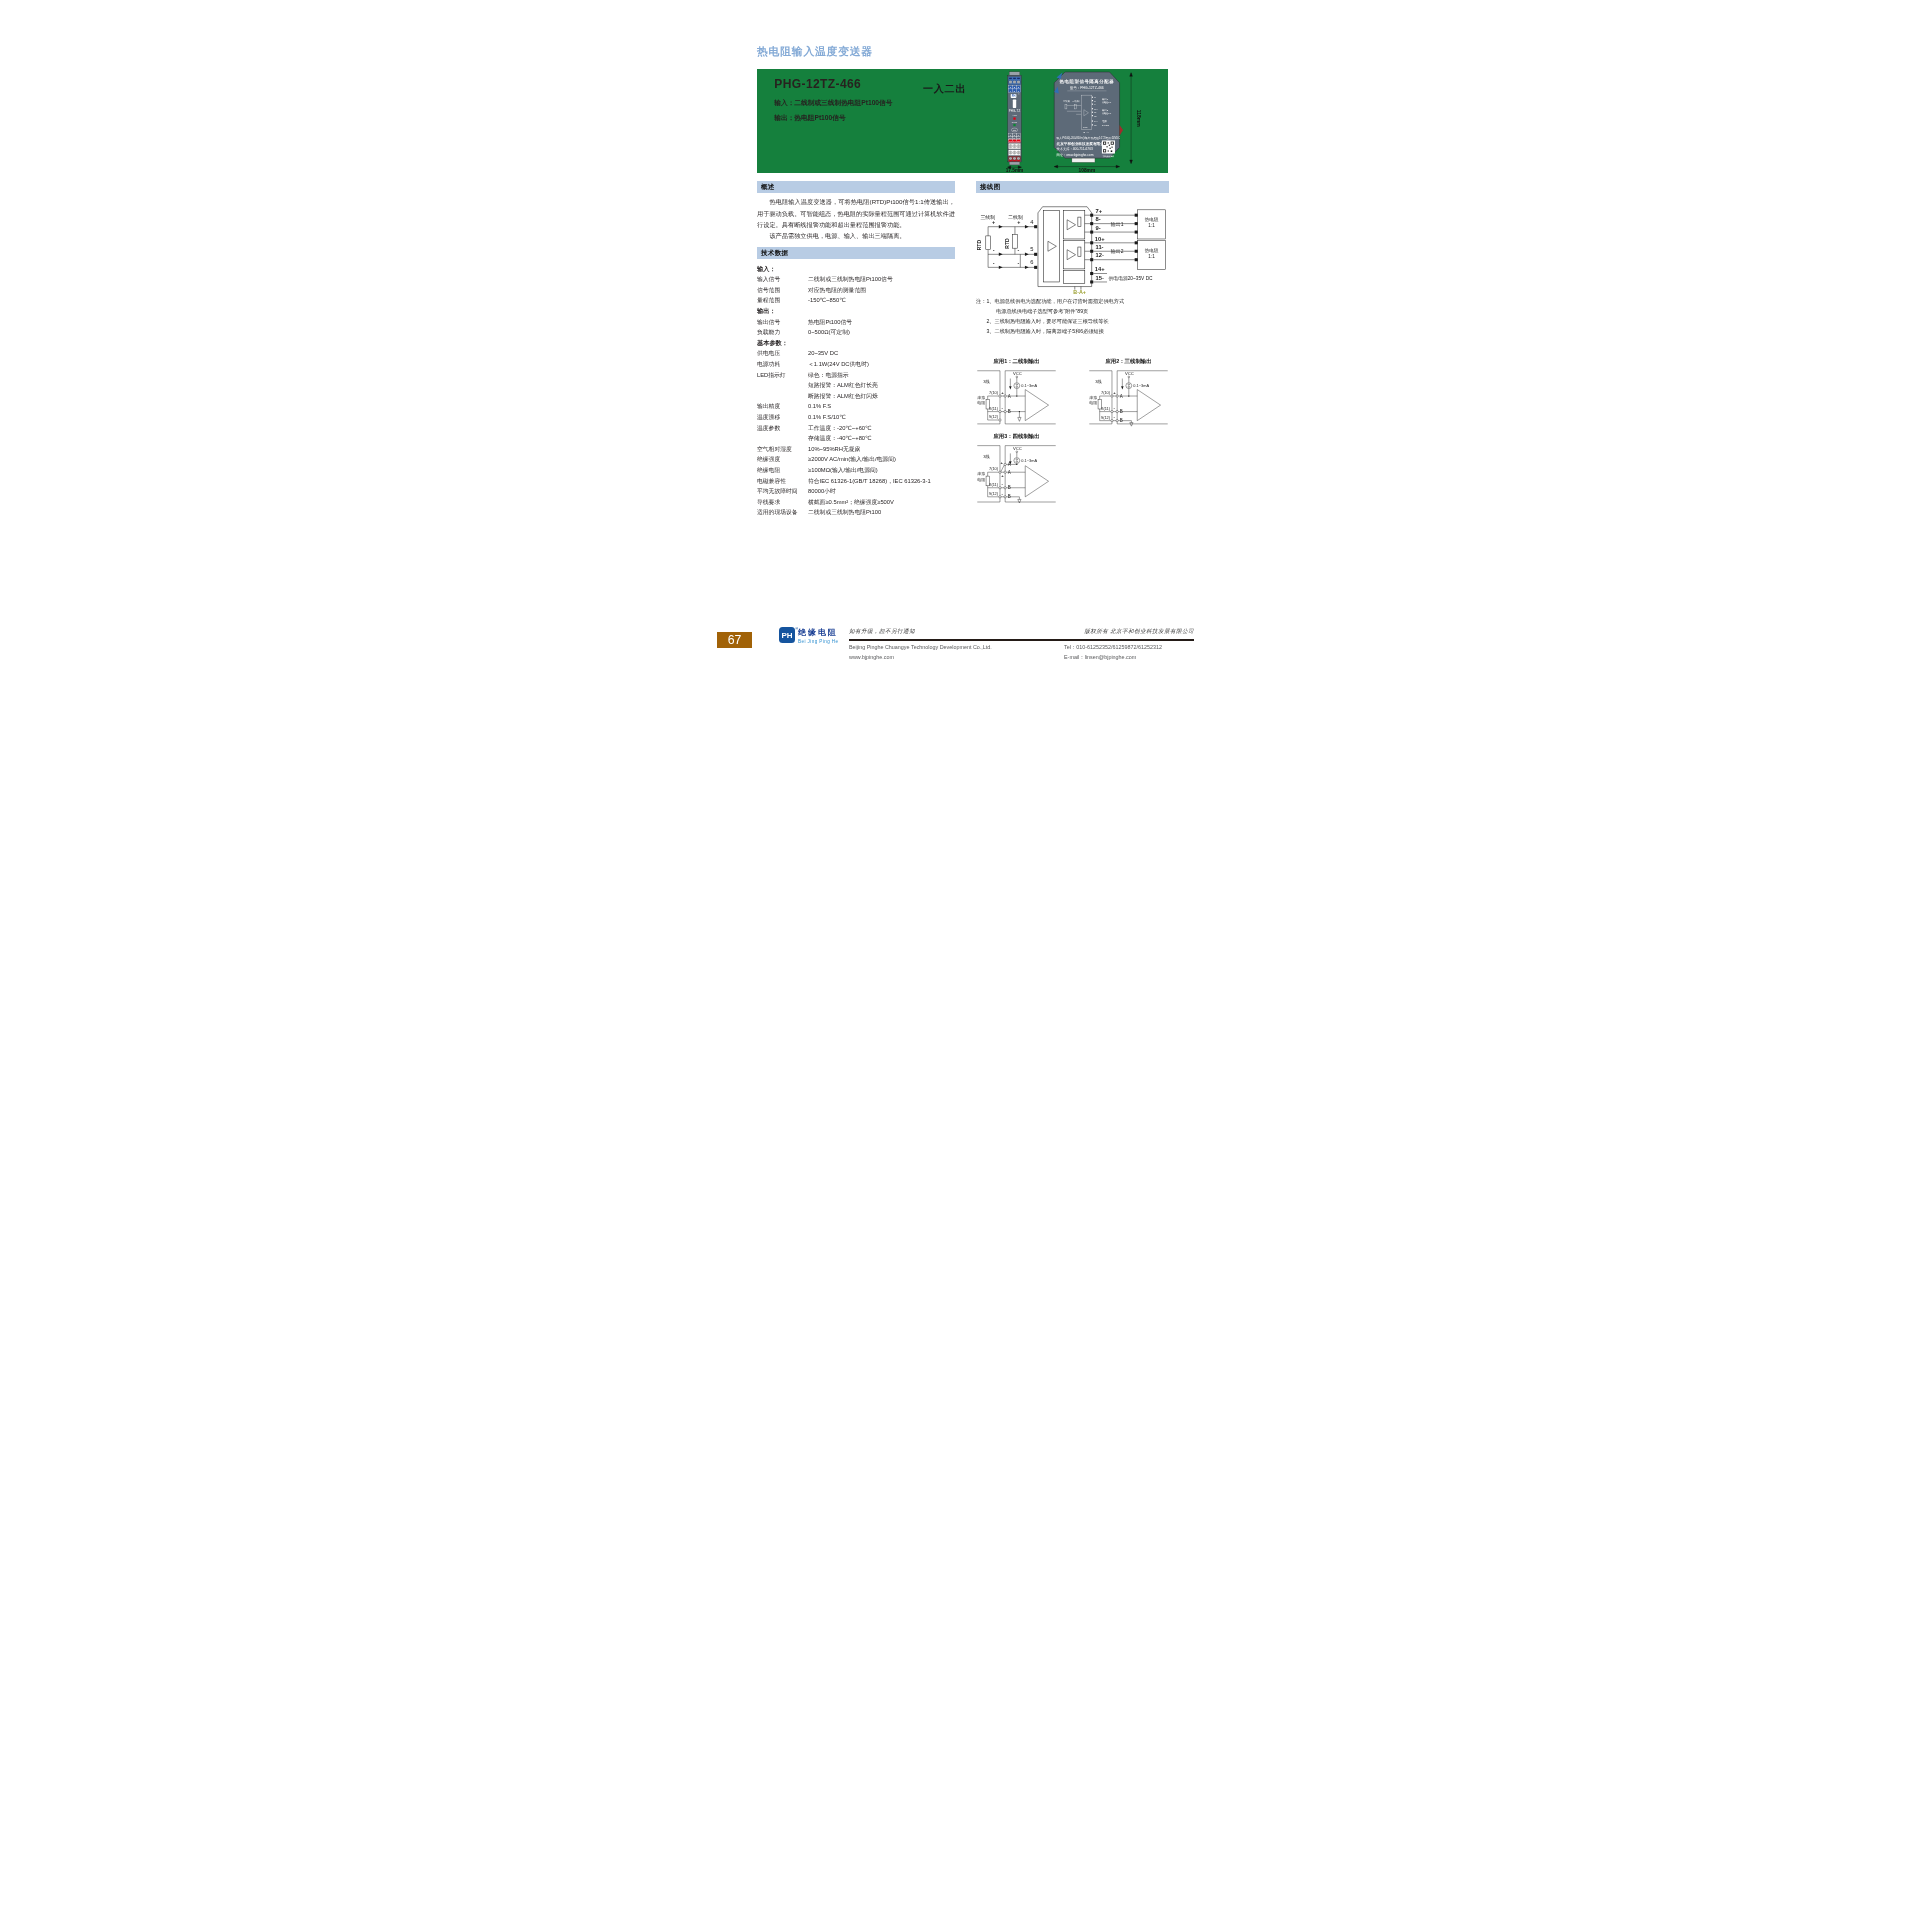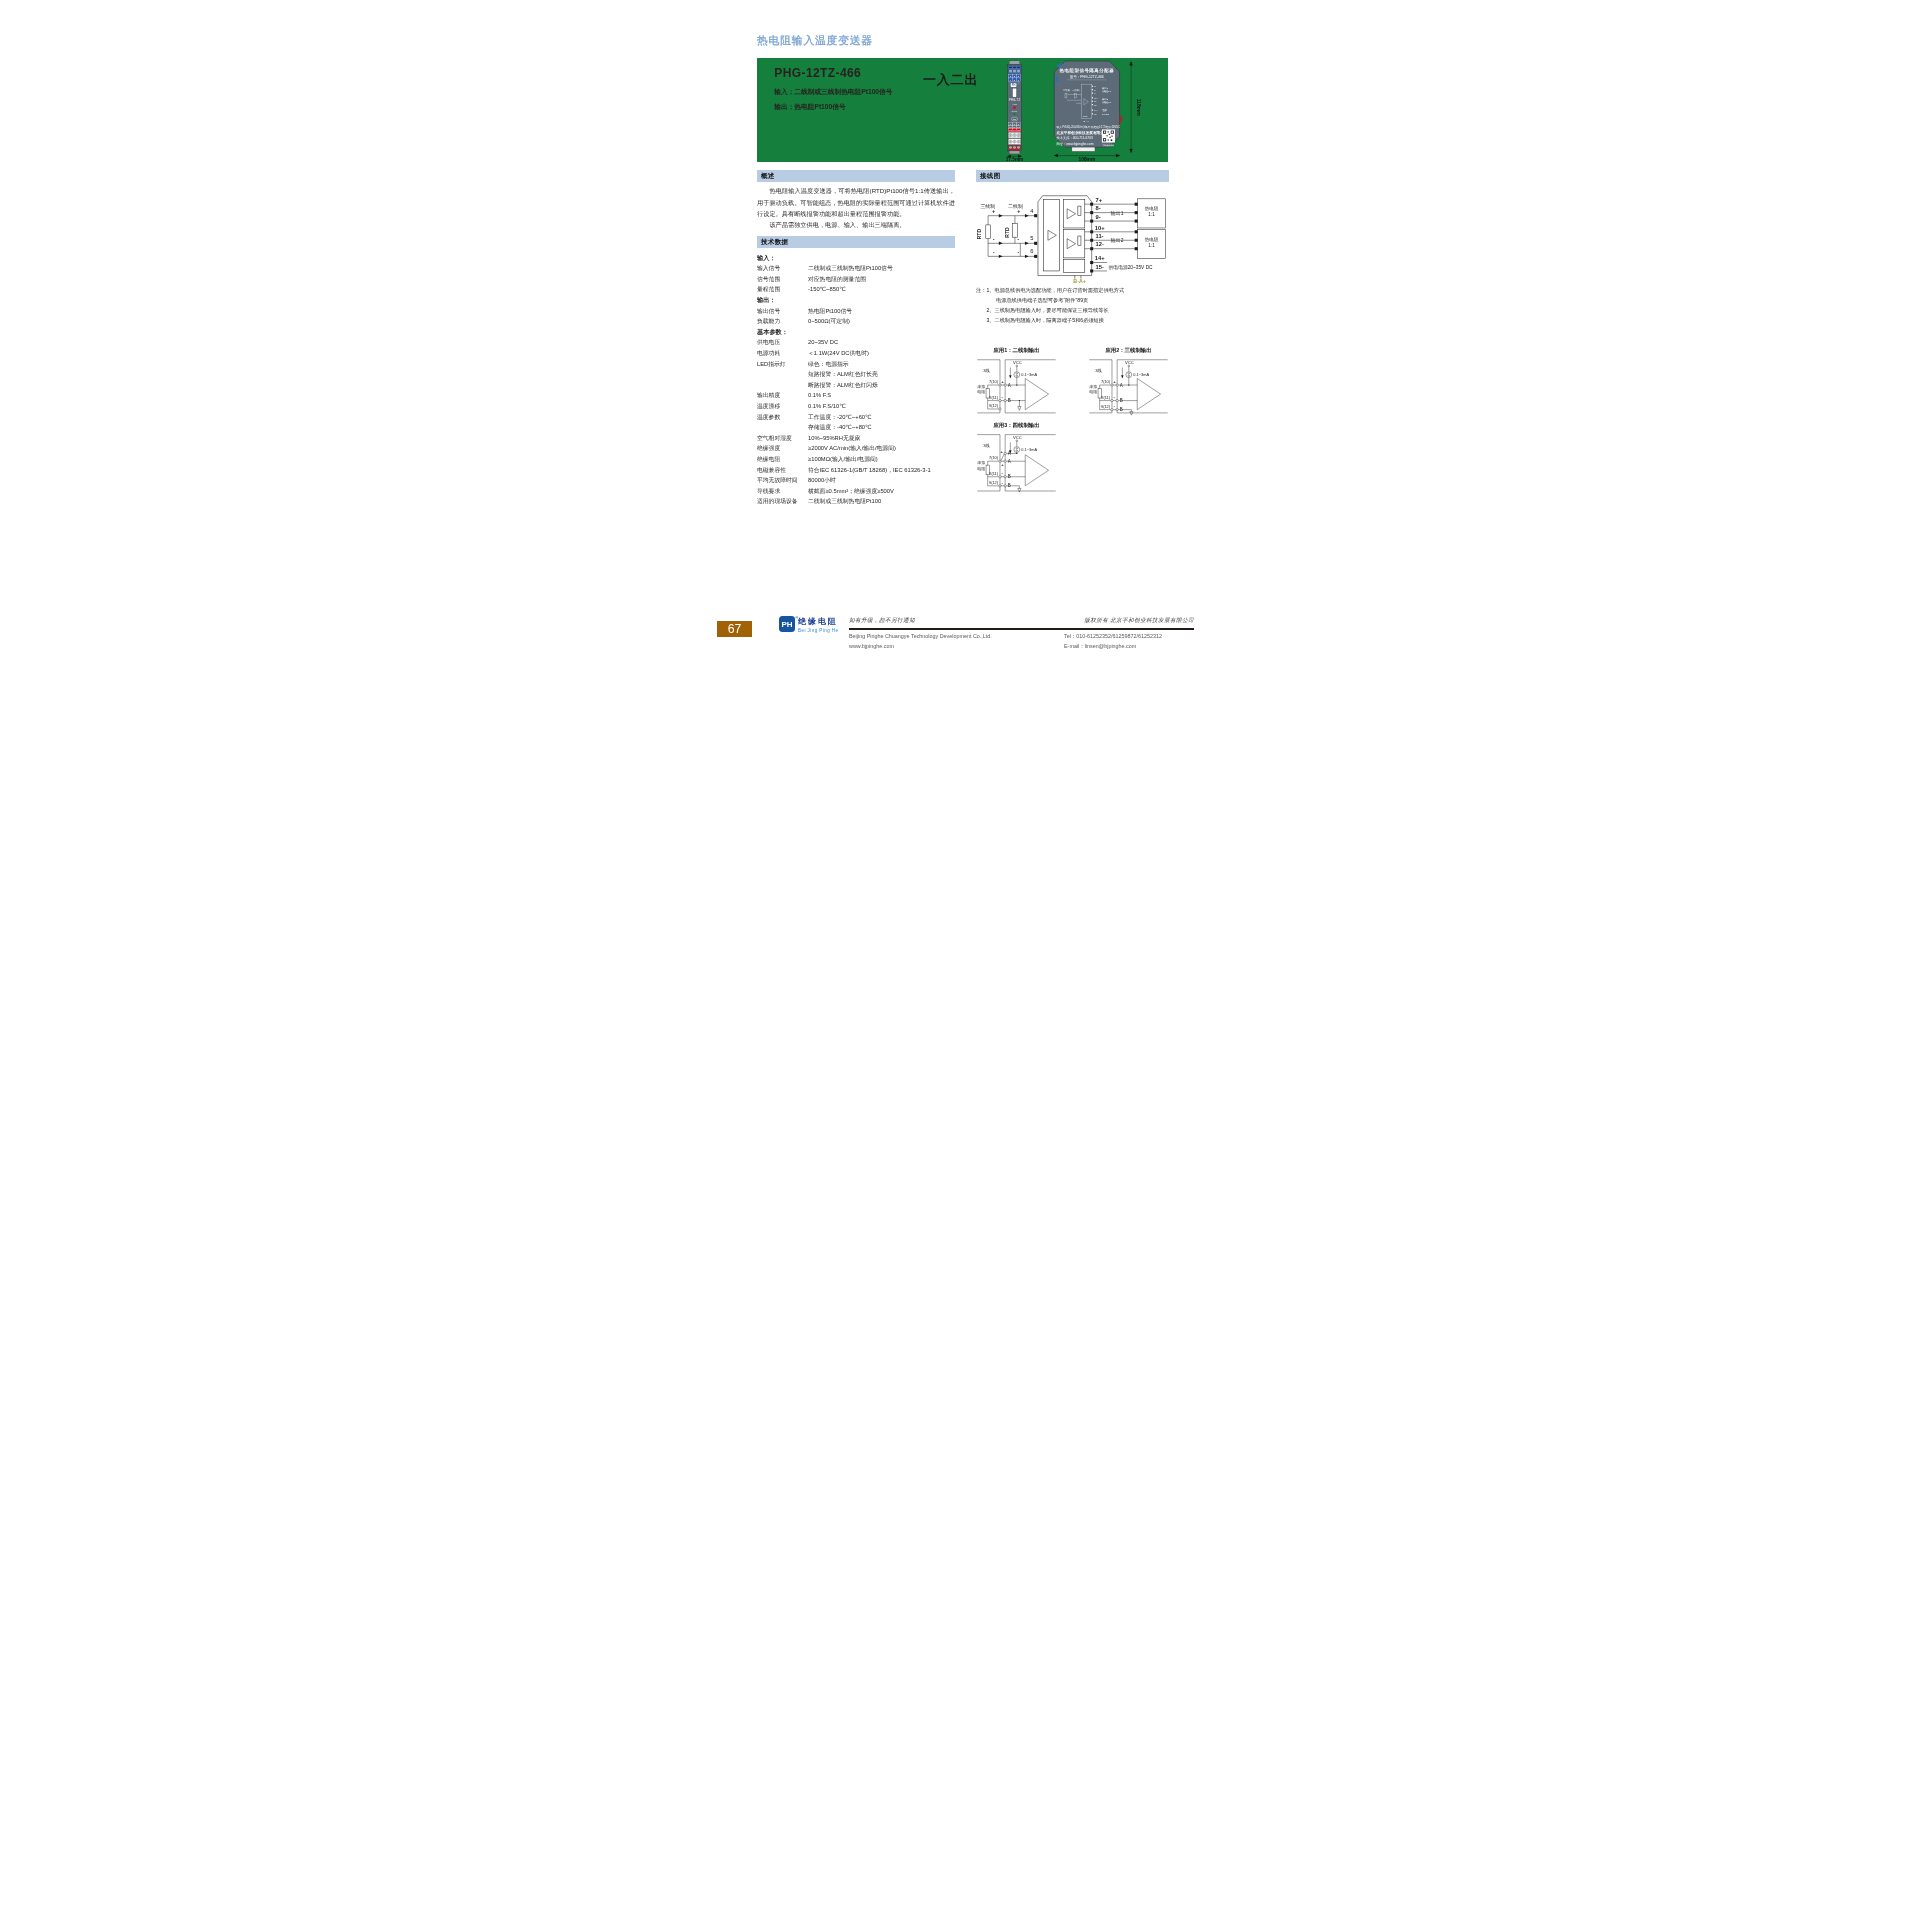--- a/index.html
+++ b/index.html
@@ -1,24 +1,24 @@
 <!DOCTYPE html>
 <html style="font-size:6.2px"><head>
 <meta charset="utf-8">
 <style>
   * { margin:0; padding:0; box-sizing:border-box; }
   html,body { background:#fff; }
   body { font-family:"Liberation Sans","DejaVu Sans",sans-serif; color:#231f20; }
-  .page { position:relative; width:492px; height:662px; margin:0 auto; background:#fff; overflow:hidden; }
+  .page { position:relative; width:492px; height:662px; margin:11px auto; background:#fff; overflow:hidden; }
 
   .page-title { position:absolute; left:40px; top:34px; font-size:10.8px; font-weight:700; color:#84aad6; letter-spacing:0.8px; }
 
   .product-box { position:absolute; left:40px; top:58px; width:411px; height:104px; background:#15803d; }
   .model { position:absolute; left:17.3px; top:7.7px; font-size:12px; font-weight:600; color:#27221f; letter-spacing:0.4px; }
-  .io-type { position:absolute; left:166px; top:13px; font-size:13px; font-weight:700; color:#1a1a1a; letter-spacing:0.8px;text-align:right; }
+  .io-type { position:absolute; left:166px; top:13px; font-size:10px; font-weight:700; color:#1a1a1a; letter-spacing:0.8px;text-align:right; }
   .pline { position:absolute; left:17.3px; font-size:6.7px; font-weight:600; color:#262220; }
   .pline.p1 { top:30px; }
   .pline.p2 { top:45px; }
   .front-svg { position:absolute; left:248px; top:1.9px; }
   .side-svg { position:absolute; left:288px; top:1.9px; }
 
   .col-left { position:absolute; left:40px; top:170px; width:198px; }
   .col-right { position:absolute; left:259px; top:170px; width:193px; }
 
   .bar { height:11.6px; background:#b8cce4; font-size:6.5px; font-weight:700; color:#111; line-height:11.6px; padding-left:3.9px; letter-spacing:0.4px; }

